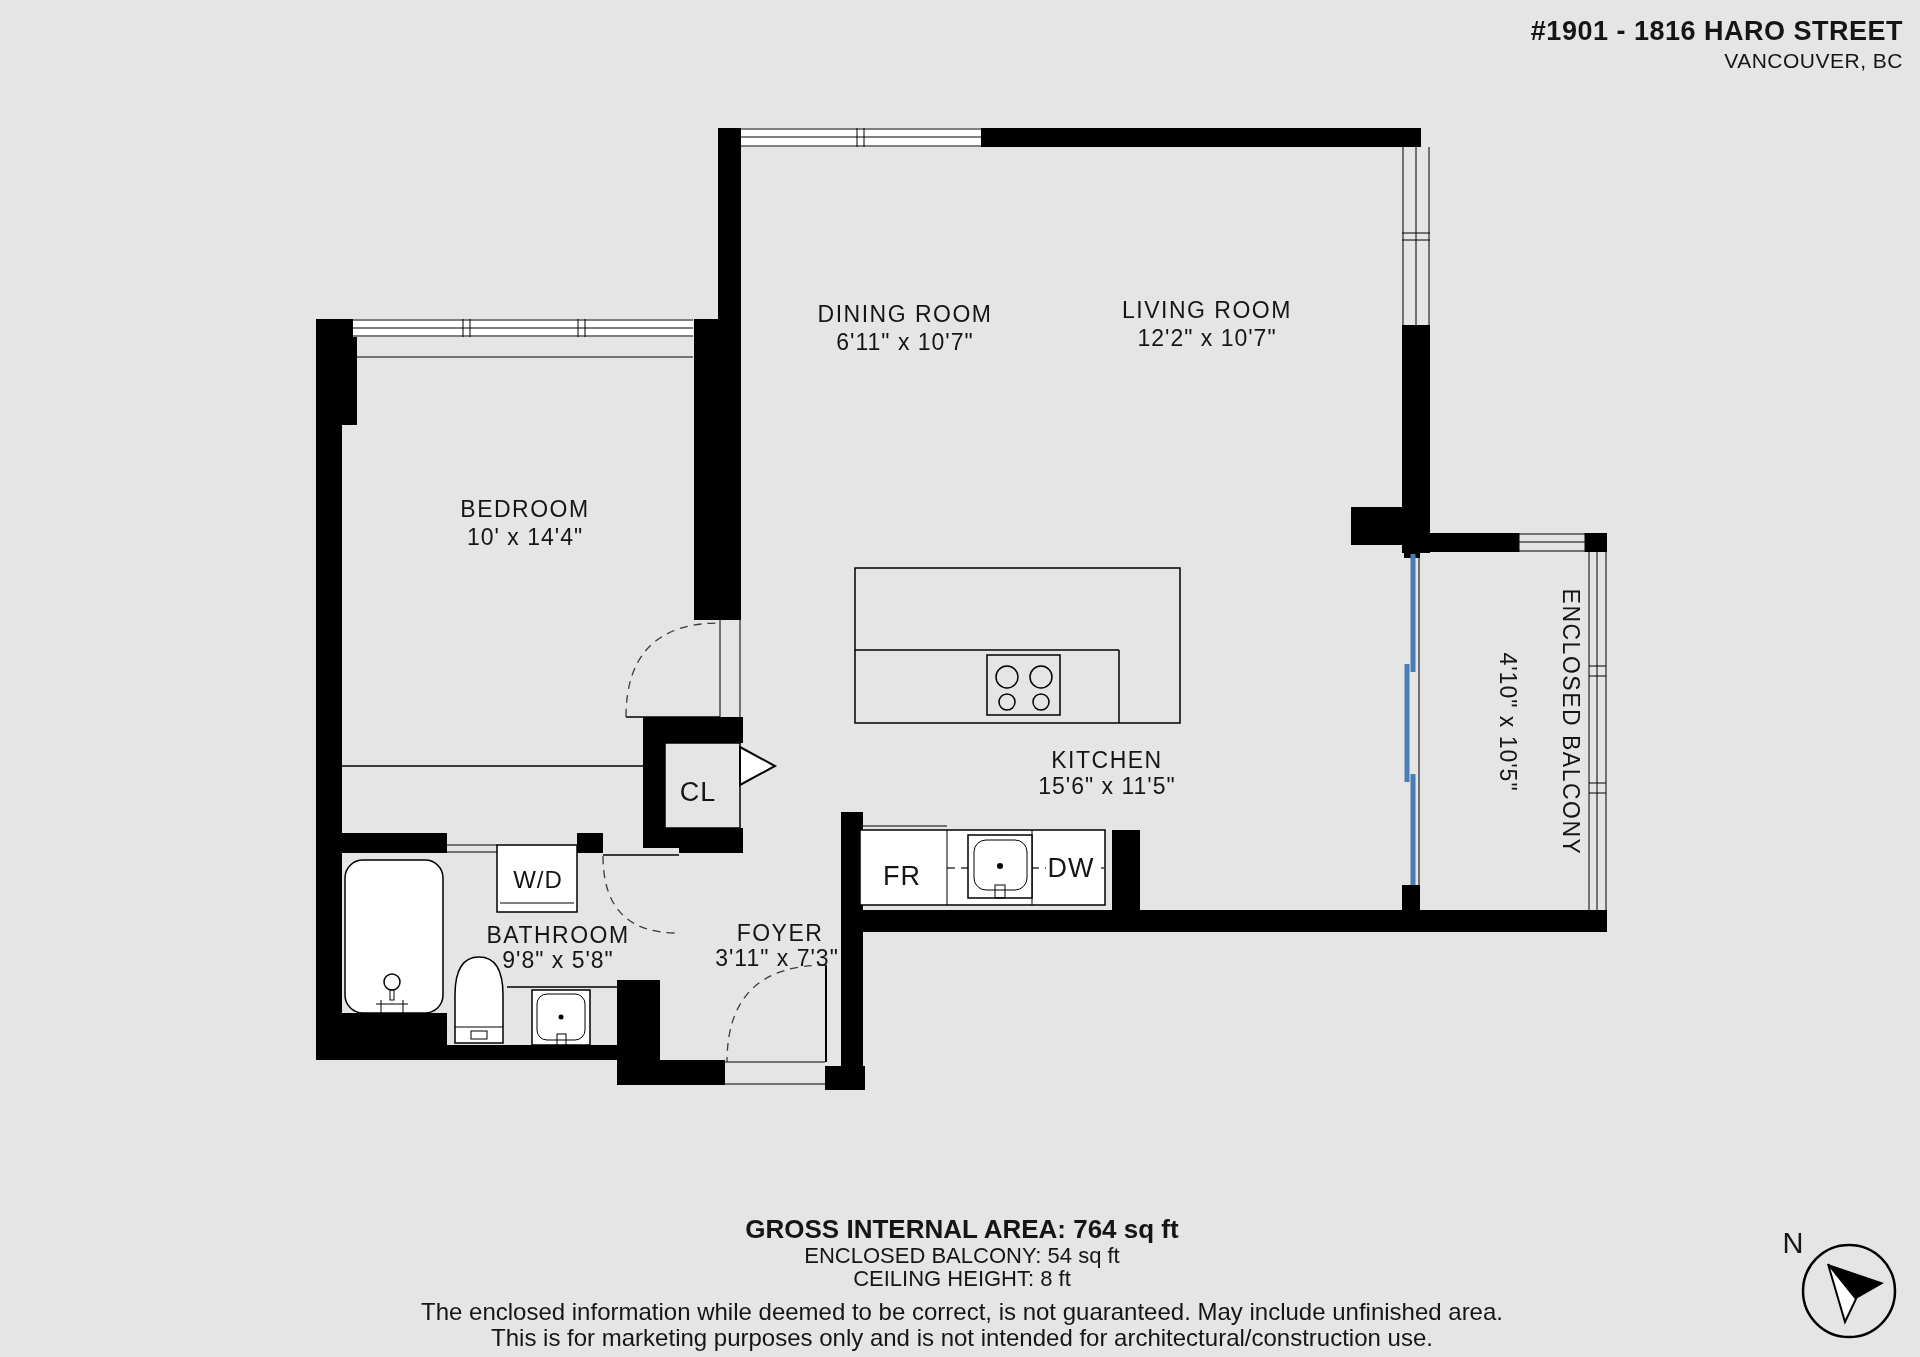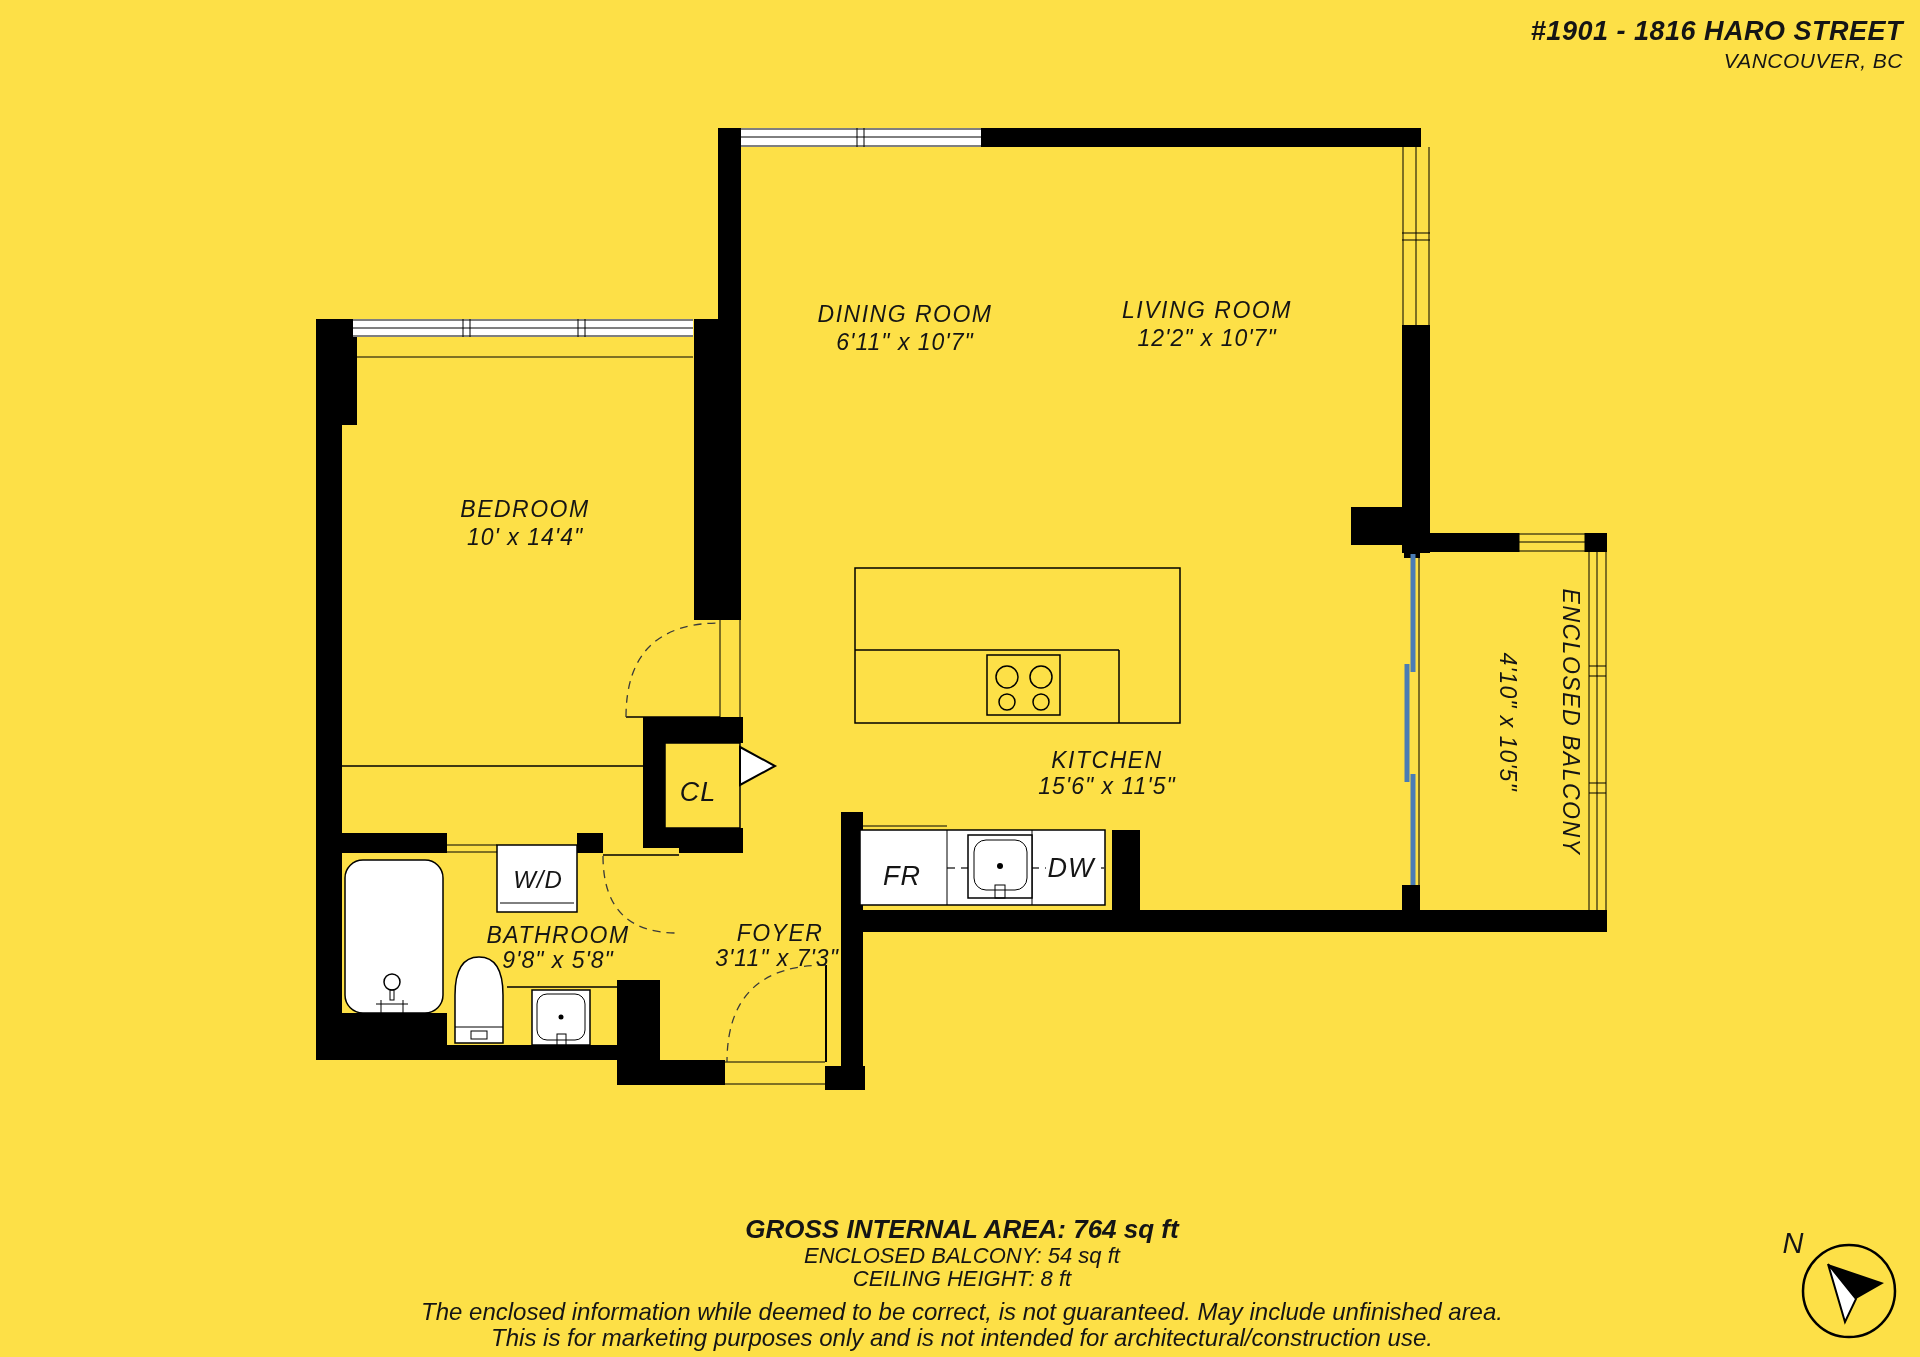--- a/index.html
+++ b/index.html
@@ -1,17 +1,17 @@
 <!DOCTYPE html>
 <html><head>
 <meta charset="utf-8">
 <style>
   html,body{margin:0;padding:0;background:#ffffff;}
-  #page{position:relative;width:1920px;height:1357px;background:#fde047;overflow:hidden;
-        font-family:"Liberation Sans", sans-serif;font-style:italic;}
+  #page{position:relative;width:1920px;height:1357px;background:#e5e5e5;overflow:hidden;
+        font-family:"Liberation Sans", sans-serif;}
   svg{position:absolute;left:0;top:0;}
   svg text{font-family:"Liberation Sans", sans-serif;fill:#151515;}
   .room-name{font-size:23px;letter-spacing:1.5px;}
   .room-dims{font-size:23px;letter-spacing:1px;}
   .fixture-label{font-size:24px;letter-spacing:1px;}
   .fixture-label-lg{font-size:27px;letter-spacing:1px;}
   .addr1{font-size:27px;font-weight:bold;letter-spacing:0.5px;}
   .addr2{font-size:21px;letter-spacing:0.5px;}
   .foot-bold{font-size:26px;font-weight:bold;}
   .foot-reg{font-size:22px;}

